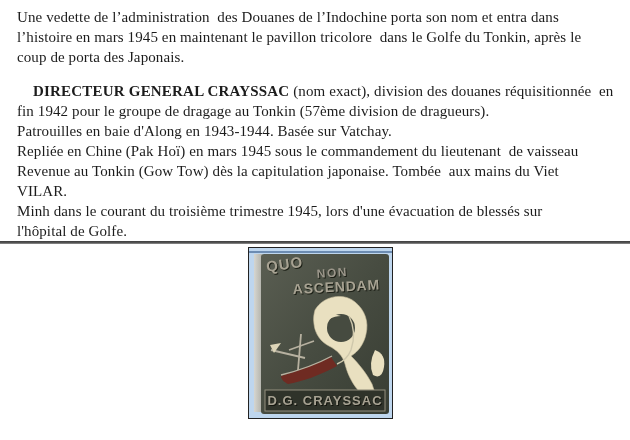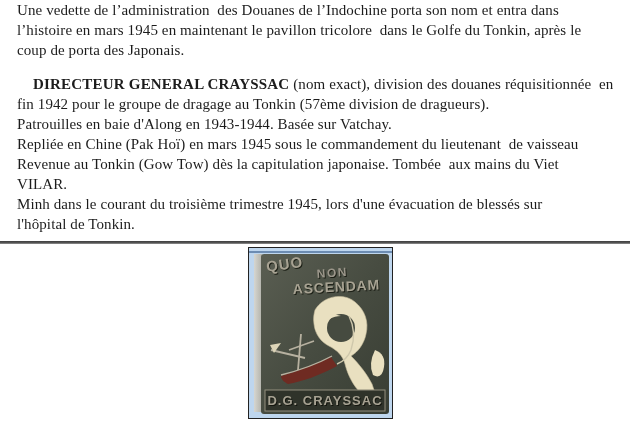--- a/index.html
+++ b/index.html
@@ -5,21 +5,21 @@
   html,body { margin:0; padding:0; }
   body {
     width:630px; height:440px;
     background:#ffffff;
     font-family:"Liberation Serif", serif;
     color:#1c1c1c;
     position:relative;
     overflow:hidden;
   }
   .doc {
-    position:absolute; left:17px; top:0; width:600px;
+    position:absolute; left:17px; top:7px; width:600px;
   }
   .tline {
     font-size:15px; line-height:20px;
     white-space:pre; letter-spacing:0.1px;
   }
   .para-gap { height:14px; }
   .bold { font-weight:bold; letter-spacing:0.2px;margin-left:16px; }
   .divider {
     position:absolute; left:0; top:241px; width:630px; height:3px;
     background:linear-gradient(to bottom,#3e3e3e 0%,#555555 60%,#9a9a9a 100%);
@@ -59,21 +59,21 @@
   <div class="para-gap"></div>
 
   <div>
     <div class="tline"><span class="bold">DIRECTEUR GENERAL CRAYSSAC</span><span> (nom exact), division des douanes réquisitionnée  en</span></div>
     <div class="tline">fin 1942 pour le groupe de dragage au Tonkin (57ème division de dragueurs).</div>
     <div class="tline">Patrouilles en baie d'Along en 1943-1944. Basée sur Vatchay.</div>
     <div class="tline">Repliée en Chine (Pak Hoï) en mars 1945 sous le commandement du lieutenant  de vaisseau</div>
     <div class="tline">Revenue au Tonkin (Gow Tow) dès la capitulation japonaise. Tombée  aux mains du Viet</div>
     <div class="tline">VILAR.</div>
     <div class="tline">Minh dans le courant du troisième trimestre 1945, lors d'une évacuation de blessés sur</div>
-    <div class="tline">l'hôpital de Tonkin.</div>
+    <div class="tline">l'hôpital de Golfe.</div>
   </div>
 </div>
 
 <div class="divider"></div>
 
 <div class="photo">
   <div class="photo-steel-line"></div>
   <div class="badge-edge-strip"></div>
 
   <svg class="badge-svg" width="128" height="160" viewBox="0 0 128 160">

